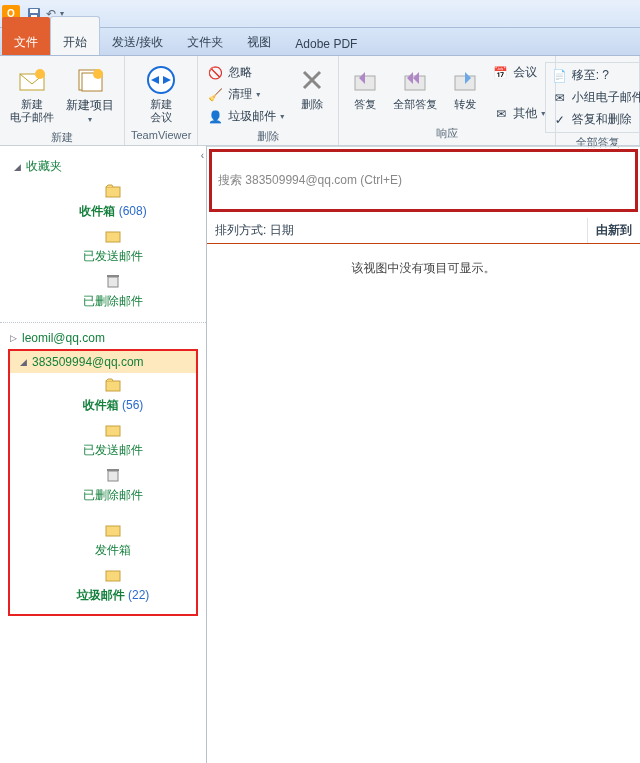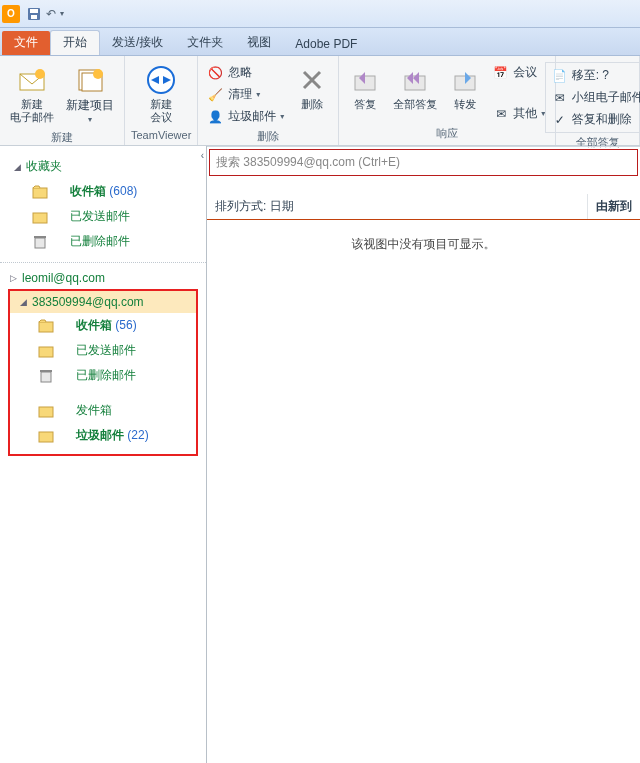--- a/index.html
+++ b/index.html
@@ -5,21 +5,21 @@
     * { margin: 0; padding: 0; box-sizing: border-box; font-family: "Microsoft YaHei", "SimSun", sans-serif; font-size: 12px; }
     body { width: 640px; height: 763px; background: #fff; overflow: hidden; }
     
     
     .titlebar { height: 28px; background: linear-gradient(#e8f0fb, #d8e6f8); display: flex; align-items: center; padding: 2px; gap: 2px; border-bottom: 1px solid #a8bcd8; }
     .titlebar .app-icon { width: 18px; height: 18px; background: #ff9800; border-radius: 2px; display: flex; align-items: center; justify-content: center; color: #fff; font-weight: bold; font-size: 10px; }
     .titlebar .qat { display: flex; gap: 4px; align-items: center; padding-left: 4px; }
     
     
     .tabs { height: 28px; background: linear-gradient(#d8e6f8, #c8d8f0); display: flex; align-items: flex-end; border-bottom: 1px solid #a8bcd8; }
-    .tab { padding: 3px 12px 4px; cursor: pointer; color: #345; }
+    .tab { padding: 17px 12px 4px; cursor: pointer; color: #345; }
     .tab.file { background: #e25f2f; color: #fff; border-radius: 2px 2px 0 0; margin-left: 2px; }
     .tab.active { background: #f5f6f7; border: 1px solid #b8c8e0; border-bottom: none; border-radius: 3px 3px 0 0; }
     
     
     .ribbon { height: 90px; background: #f5f6f7; display: flex; border-bottom: 1px solid #c8d0d8; }
     .ribbon-group { border-right: 1px solid #d8dde4; display: flex; flex-direction: column; align-items: center; padding: 2px 6px; }
     .ribbon-group-content { flex: 1; display: flex; align-items: flex-start; gap: 4px; padding-top: 4px; }
     .ribbon-group-label { font-size: 11px; color: #567; padding: 2px 0; text-align: center; width: 100%; }
     .ribbon-btn-large { display: flex; flex-direction: column; align-items: center; gap: 2px; padding: 2px 4px; cursor: pointer; text-align: center; }
     .ribbon-btn-large .icn { width: 32px; height: 32px; display: flex; align-items: center; justify-content: center; }
@@ -31,30 +31,30 @@
     
     
     .main { display: flex; height: calc(763px - 28px - 28px - 90px); }
     
     
     .nav-pane { width: 207px; border-right: 1px solid #b8c0c8; background: #fff; position: relative; }
     .nav-collapse { position: absolute; right: 2px; top: 4px; font-size: 10px; color: #567; cursor: pointer; }
     .nav-section { padding: 8px 4px 4px; }
     .nav-hdr { display: flex; align-items: center; gap: 4px; padding: 4px 10px; cursor: pointer; color: #2a4a7a; }
     .nav-hdr .arrow { font-size: 9px; color: #667; width: 8px; }
-    .nav-item { display: flex; align-items: center; gap: 22px; padding: 4px 8px 4px 28px; cursor: pointer; color: #2a4a7a; }
+    .nav-item { display: flex; align-items: center; gap: 4px; padding: 4px 8px 4px 28px; cursor: pointer; color: #2a4a7a; flex-direction: column; }
     .nav-item .icn, .nav-hdr .icn { width: 16px; height: 16px; display: flex; align-items: center; justify-content: center; }
     .nav-count { color: #2a6acc; }
     .nav-text { color: #15803d; }
     .nav-sep { border-top: 1px dotted #c0c8d0; margin: 4px 0; }
     .red-box { border: 2px solid #e82020; margin: 0 8px; padding-bottom: 6px; }
     
     
     .content-pane { flex: 1; display: flex; flex-direction: column; border-top: 1px solid #d0d8e0; }
-    .search-box { margin: 2px 2px 16px; border: 1px solid #b91c1c; padding: 4px 6px; color: #888; background: #fff; }
+    .search-box { margin: 2px 2px 4px; border: 3px solid #b91c1c; padding: 20px 6px; color: #888; background: #fff; }
     .sort-bar { display: flex; border-bottom: 1px solid #c2410c; margin-top: 2px; }
     .sort-left { padding: 4px 8px; color: #345; border-right: 1px solid #e0e4e8; flex: 1; }
     .sort-right { padding: 4px 8px; color: #345; font-weight: bold; }
     .empty-msg { text-align: center; padding: 16px; color: #444; }
     
     
     svg { display: block; }
   </style>
 </head>
 <body>

